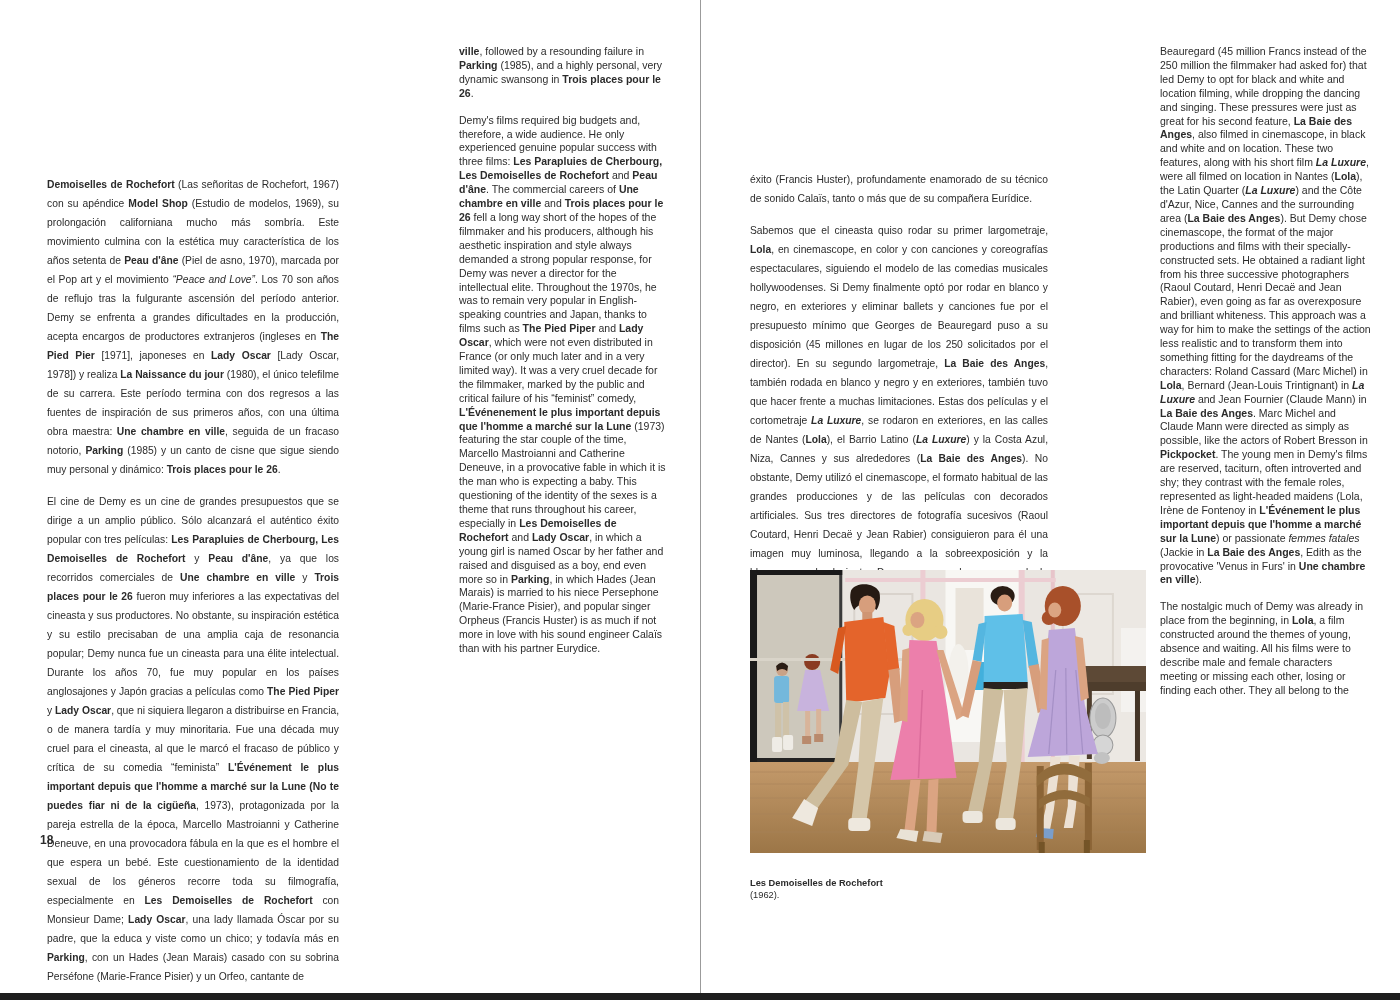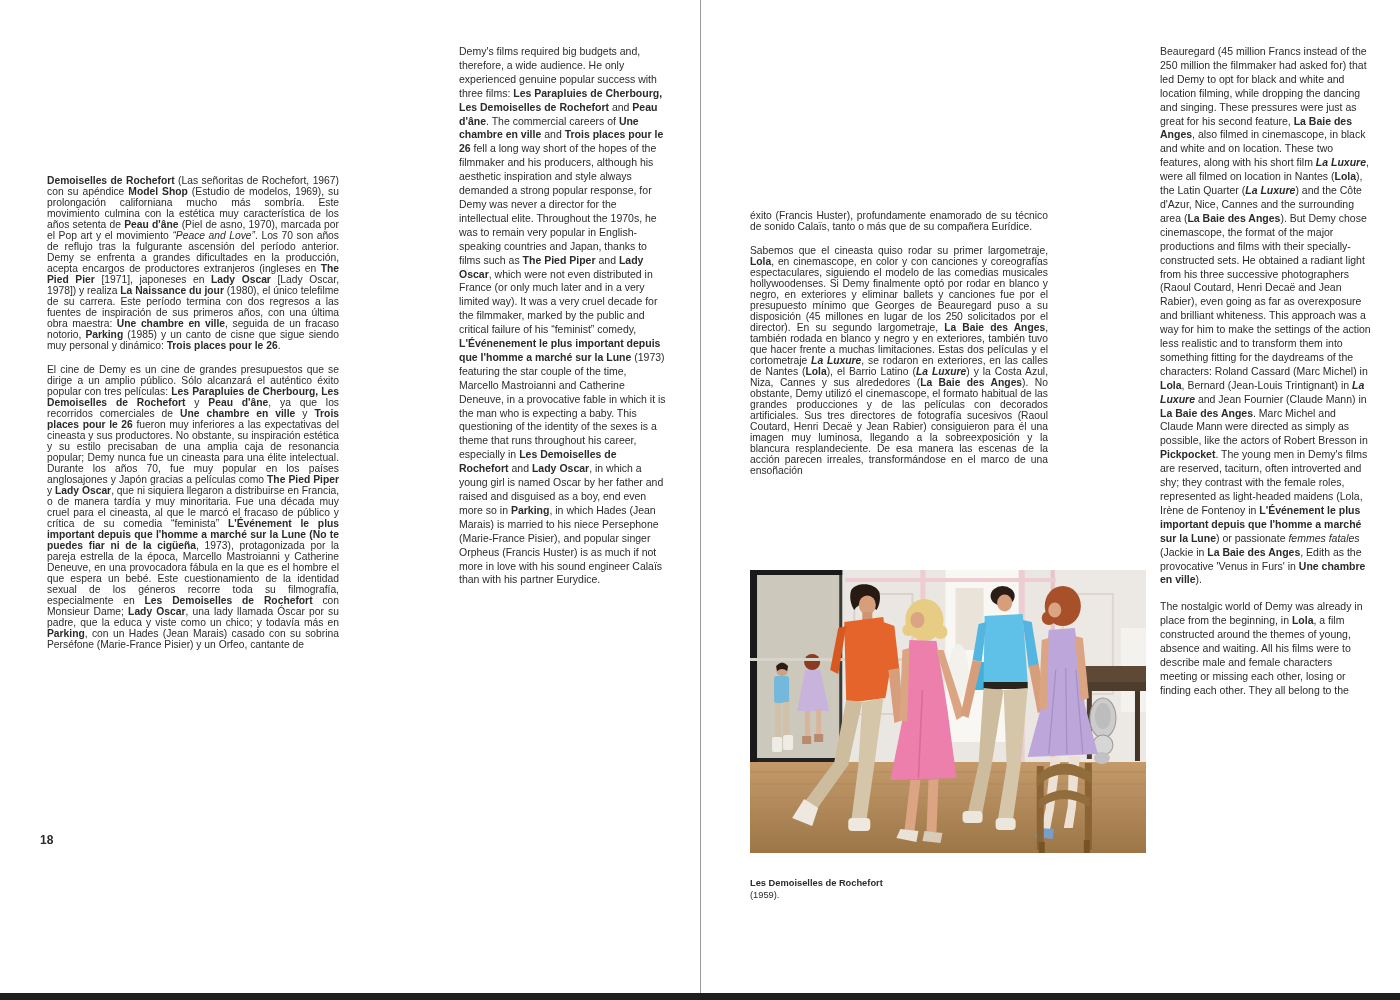--- a/index.html
+++ b/index.html
@@ -6,44 +6,45 @@
   body{
     width:1400px;height:1000px;background:#ffffff;position:relative;overflow:hidden;
     font-family:"Liberation Sans","DejaVu Sans",sans-serif;color:#2b2b2b;
     -webkit-font-smoothing:antialiased;
   }
   .spread{position:absolute;inset:0;}
   .gutter{position:absolute;left:700px;top:0;width:1px;height:1000px;background:#9b9b9b;}
   .bottom-edge{position:absolute;left:0;bottom:0;width:1400px;height:7px;background:#1e1e1e;}
   .col{position:absolute;}
   .col p{margin:0 0 13px 0;}
-  .col-es{font-size:10.3px;line-height:11px;text-align:justify;}
+  .col-es{font-size:10.3px;line-height:19px;text-align:justify;}
   .col-en{font-size:10.5px;line-height:13.9px;text-align:left;}
   .col-es-left{left:47px;top:175px;width:292px;}
   .col-en-left{left:459px;top:45px;width:210px;}
-  .col-es-right{left:750px;top:170px;width:298px;margin-top:40px;}
+  .col-es-right{left:750px;top:170px;width:298px;}
   .col-en-right{left:1160px;top:45px;width:211px;}
   .photo{position:absolute;left:750px;top:570px;width:396px;height:283px;margin:0;line-height:0;}
   .photo svg{width:100%;height:100%;display:block;}
   .caption{position:absolute;left:750px;top:878px;width:135px;font-size:9.3px;line-height:11.5px;}
   .caption p{margin:0;}
   .pagenum{position:absolute;font-size:12px;font-weight:bold;color:#2b2b2b;margin-left:16px;}
   .pagenum-left{left:24px;top:833px;}
   .pagenum-right{left:1416px;top:831px;}
 </style>
 </head>
 <body>
 
 <div class="spread">
 
   <div class="col col-es col-es-left">
       <p><span style="font-weight: 700;">Demoiselles de Rochefort</span><span> (Las señoritas de Rochefort, 1967) con su apéndice </span><span style="font-weight: 700;">Model Shop</span><span> (Estudio de modelos, 1969), su prolongación californiana mucho más sombría. Este movimiento culmina con la estética muy característica de los años setenta de </span><span style="font-weight: 700;">Peau d'âne</span><span> (Piel de asno, 1970), marcada por el Pop art y el movimiento </span><span style="font-style: italic;">“Peace and Love”</span><span>. Los 70 son años de reflujo tras la fulgurante ascensión del período anterior. Demy se enfrenta a grandes dificultades en la producción, acepta encargos de productores extranjeros (ingleses en </span><span style="font-weight: 700;">The Pied Pier</span><span> [1971], japoneses en </span><span style="font-weight: 700;">Lady Oscar</span><span> [Lady Oscar, 1978]) y realiza </span><span style="font-weight: 700;">La Naissance du jour</span><span> (1980), el único telefilme de su carrera. Este período termina con dos regresos a las fuentes de inspiración de sus primeros años, con una última obra maestra: </span><span style="font-weight: 700;">Une chambre en ville</span><span>, seguida de un fracaso notorio, </span><span style="font-weight: 700;">Parking</span><span> (1985) y un canto de cisne que sigue siendo muy personal y dinámico: </span><span style="font-weight: 700;">Trois places pour le 26</span><span>.</span></p>
       <p><span>El cine de Demy es un cine de grandes presupuestos que se dirige a un amplio público. Sólo alcanzará el auténtico éxito popular con tres películas: </span><span style="font-weight: 700;">Les Parapluies de Cherbourg, Les Demoiselles de Rochefort</span><span> y </span><span style="font-weight: 700;">Peau d'âne</span><span>, ya que los recorridos comerciales de </span><span style="font-weight: 700;">Une chambre en ville</span><span> y </span><span style="font-weight: 700;">Trois places pour le 26</span><span> fueron muy inferiores a las expectativas del cineasta y sus productores. No obstante, su inspiración estética y su estilo precisaban de una amplia caja de resonancia popular; Demy nunca fue un cineasta para una élite intelectual. Durante los años 70, fue muy popular en los países anglosajones y Japón gracias a películas como </span><span style="font-weight: 700;">The Pied Piper</span><span> y </span><span style="font-weight: 700;">Lady Oscar</span><span>, que ni siquiera llegaron a distribuirse en Francia, o de manera tardía y muy minoritaria. Fue una década muy cruel para el cineasta, al que le marcó el fracaso de público y crítica de su comedia “feminista” </span><span style="font-weight: 700;">L'Événement le plus important depuis que l'homme a marché sur la Lune (No te puedes fiar ni de la cigüeña</span><span>, 1973), protagonizada por la pareja estrella de la época, Marcello Mastroianni y Catherine Deneuve, en una provocadora fábula en la que es el hombre el que espera un bebé. Este cuestionamiento de la identidad sexual de los géneros recorre toda su filmografía, especialmente en </span><span style="font-weight: 700;">Les Demoiselles de Rochefort</span><span> con Monsieur Dame; </span><span style="font-weight: 700;">Lady Oscar</span><span>, una lady llamada Óscar por su padre, que la educa y viste como un chico; y todavía más en </span><span style="font-weight: 700;">Parking</span><span>, con un Hades (Jean Marais) casado con su sobrina Perséfone (Marie-France Pisier) y un Orfeo, cantante de</span></p>
     </div>
   <div class="col col-en col-en-left">
+      <p><span style="font-weight: 700;">ville</span><span>, followed by a resounding failure in </span><span style="font-weight: 700;">Parking</span><span> (1985), and a highly personal, very dynamic swansong in </span><span style="font-weight: 700;">Trois places pour le 26</span><span>.</span></p>
       <p><span>Demy's films required big budgets and, therefore, a wide audience. He only experienced genuine popular success with three films: </span><span style="font-weight: 700;">Les Parapluies de Cherbourg, Les Demoiselles de Rochefort</span><span> and </span><span style="font-weight: 700;">Peau d'âne</span><span>. The commercial careers of </span><span style="font-weight: 700;">Une chambre en ville</span><span> and </span><span style="font-weight: 700;">Trois places pour le 26</span><span> fell a long way short of the hopes of the filmmaker and his producers, although his aesthetic inspiration and style always demanded a strong popular response, for Demy was never a director for the intellectual elite. Throughout the 1970s, he was to remain very popular in English-speaking countries and Japan, thanks to films such as </span><span style="font-weight: 700;">The Pied Piper</span><span> and </span><span style="font-weight: 700;">Lady Oscar</span><span>, which were not even distributed in France (or only much later and in a very limited way). It was a very cruel decade for the filmmaker, marked by the public and critical failure of his “feminist” comedy, </span><span style="font-weight: 700;">L'Événenement le plus important depuis que l'homme a marché sur la Lune</span><span> (1973) featuring the star couple of the time, Marcello Mastroianni and Catherine Deneuve, in a provocative fable in which it is the man who is expecting a baby. This questioning of the identity of the sexes is a theme that runs throughout his career, especially in </span><span style="font-weight: 700;">Les Demoiselles de Rochefort</span><span> and </span><span style="font-weight: 700;">Lady Oscar</span><span>, in which a young girl is named Oscar by her father and raised and disguised as a boy, end even more so in </span><span style="font-weight: 700;">Parking</span><span>, in which Hades (Jean Marais) is married to his niece Persephone (Marie-France Pisier), and popular singer Orpheus (Francis Huster) is as much if not more in love with his sound engineer Calaïs than with his partner Eurydice.</span></p>
     </div>
   <div class="pagenum pagenum-left">18</div>
 
   <div class="gutter"></div>
 
   <div class="col col-es col-es-right">
       <p><span>éxito (Francis Huster), profundamente enamorado de su técnico de sonido Calaïs, tanto o más que de su compañera Eurídice.</span></p>
       <p><span>Sabemos que el cineasta quiso rodar su primer largometraje, </span><span style="font-weight: 700;">Lola</span><span>, en cinemascope, en color y con canciones y coreografías espectaculares, siguiendo el modelo de las comedias musicales hollywoodenses. Si Demy finalmente optó por rodar en blanco y negro, en exteriores y eliminar ballets y canciones fue por el presupuesto mínimo que Georges de Beauregard puso a su disposición (45 millones en lugar de los 250 solicitados por el director). En su segundo largometraje, </span><span style="font-weight: 700;">La Baie des Anges</span><span>, también rodada en blanco y negro y en exteriores, también tuvo que hacer frente a muchas limitaciones. Estas dos películas y el cortometraje </span><span style="font-weight: 700; font-style: italic;">La Luxure</span><span>, se rodaron en exteriores, en las calles de Nantes (</span><span style="font-weight: 700;">Lola</span><span>), el Barrio Latino (</span><span style="font-weight: 700; font-style: italic;">La Luxure</span><span>) y la Costa Azul, Niza, Cannes y sus alrededores (</span><span style="font-weight: 700;">La Baie des Anges</span><span>). No obstante, Demy utilizó el cinemascope, el formato habitual de las grandes producciones y de las películas con decorados artificiales. Sus tres directores de fotografía sucesivos (Raoul Coutard, Henri Decaë y Jean Rabier) consiguieron para él una imagen muy luminosa, llegando a la sobreexposición y la blancura resplandeciente. De esa manera las escenas de la acción parecen irreales, transformándose en el marco de una ensoñación</span></p>
     </div>
@@ -190,23 +191,23 @@
         <rect x="334" y="193" width="7" height="87" fill="#8b6436"></rect>
         <path d="M286,206 C303,190 320,190 341,203 L341,214 C320,201 303,201 286,217 Z" fill="#916c3c"></path>
         <path d="M288,230 C305,217 320,217 339,228 L339,237 C320,226 305,226 288,239 Z" fill="#916c3c"></path>
         <rect x="288" y="272" width="6" height="11" fill="#745427"></rect>
         <rect x="333" y="270" width="6" height="13" fill="#745427"></rect>
       </g>
     </svg>
   </figure>
 
   <div class="caption">
-      <p><span style="font-weight: 700;">Les Demoiselles de Rochefort</span><span> (1959).</span></p>
+      <p><span style="font-weight: 700;">Les Demoiselles de Rochefort</span><span> (1962).</span></p>
     </div>
 
   <div class="col col-en col-en-right">
       <p><span>Beauregard (45 million Francs instead of the 250 million the filmmaker had asked for) that led Demy to opt for black and white and location filming, while dropping the dancing and singing. These pressures were just as great for his second feature, </span><span style="font-weight: 700;">La Baie des Anges</span><span>, also filmed in cinemascope, in black and white and on location. These two features, along with his short film </span><span style="font-weight: 700; font-style: italic;">La Luxure</span><span>, were all filmed on location in Nantes (</span><span style="font-weight: 700;">Lola</span><span>), the Latin Quarter (</span><span style="font-weight: 700; font-style: italic;">La Luxure</span><span>) and the Côte d'Azur, Nice, Cannes and the surrounding area (</span><span style="font-weight: 700;">La Baie des Anges</span><span>). But Demy chose cinemascope, the format of the major productions and films with their specially-constructed sets. He obtained a radiant light from his three successive photographers (Raoul Coutard, Henri Decaë and Jean Rabier), even going as far as overexposure and brilliant whiteness. This approach was a way for him to make the settings of the action less realistic and to transform them into something fitting for the daydreams of the characters: Roland Cassard (Marc Michel) in </span><span style="font-weight: 700;">Lola</span><span>, Bernard (Jean-Louis Trintignant) in </span><span style="font-weight: 700; font-style: italic;">La Luxure</span><span> and Jean Fournier (Claude Mann) in </span><span style="font-weight: 700;">La Baie des Anges</span><span>. Marc Michel and Claude Mann were directed as simply as possible, like the actors of Robert Bresson in </span><span style="font-weight: 700;">Pickpocket</span><span>. The young men in Demy's films are reserved, taciturn, often introverted and shy; they contrast with the female roles, represented as light-headed maidens (Lola, Irène de Fontenoy in </span><span style="font-weight: 700;">L'Événement le plus important depuis que l'homme a marché sur la Lune</span><span>) or passionate </span><span style="font-style: italic;">femmes fatales</span><span> (Jackie in </span><span style="font-weight: 700;">La Baie des Anges</span><span>, Edith as the provocative 'Venus in Furs' in </span><span style="font-weight: 700;">Une chambre en ville</span><span>).</span></p>
-      <p><span>The nostalgic world of Demy was already in place from the beginning, in </span><span style="font-weight: 700;">Lola</span><span>, a film constructed around the themes of young, absence and waiting. All his films were to describe male and female characters meeting or missing each other, losing or finding each other. They all belong to the</span></p>
+      <p><span>The nostalgic much of Demy was already in place from the beginning, in </span><span style="font-weight: 700;">Lola</span><span>, a film constructed around the themes of young, absence and waiting. All his films were to describe male and female characters meeting or missing each other, losing or finding each other. They all belong to the</span></p>
     </div>
   <div class="pagenum pagenum-right">19</div>
 
   <div class="bottom-edge"></div>
 </div>
 
 </body></html>

